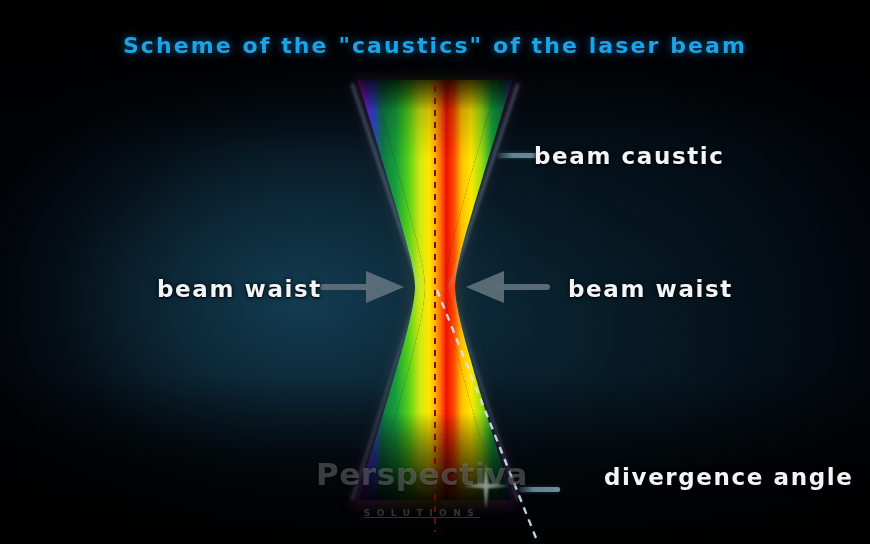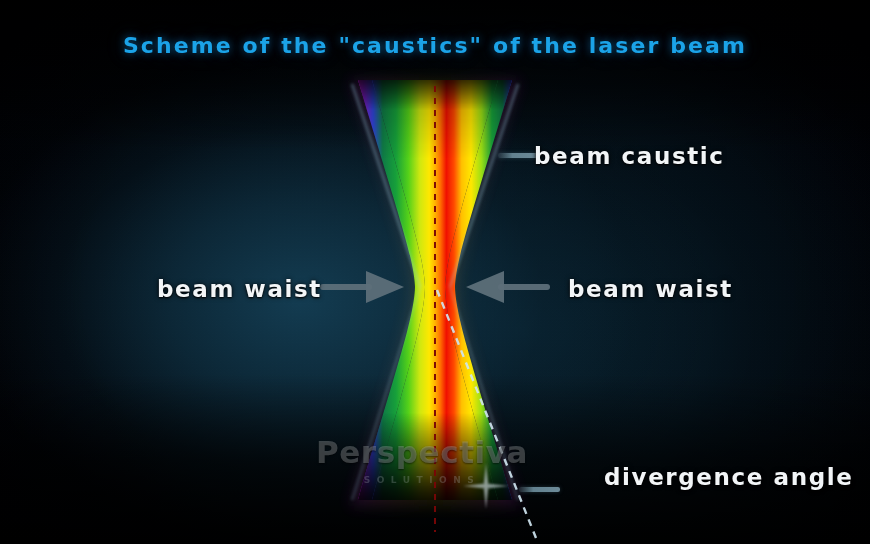--- a/index.html
+++ b/index.html
@@ -128,40 +128,41 @@
     background: linear-gradient(90deg, rgba(96,124,138,0.25) 0%, #62818f 35%, #6d8b99 100%);
     box-shadow: 0 0 4px rgba(90,130,150,0.35);
   }
   .leader-caustic    { left: 498px; top: 153px; width: 41px; }
   .leader-divergence { left: 519px; top: 487px; width: 41px; }
 
   
   .watermark {
     position: absolute;
     left: 307px;
-    top: 437px;
+    top: 459px;
     width: 230px;
     text-align: center;
     pointer-events: none;
   }
   .wm-main {
     font-size: 31px;
     font-weight: bold;
     letter-spacing: 0.6px;
     color: rgba(188,196,200,0.30);
     text-shadow: 0 1px 2px rgba(0,0,0,0.5);
     line-height: 1;
   }
   .wm-sub {
-    margin-top: 8px;
+    margin-top: 19px;
     font-size: 9px;
     font-weight: bold;
     letter-spacing: 6.5px;
     color: rgba(176,184,188,0.26);
     line-height: 1;
+    text-decoration: underline;
   }
   .wm-star {
     position: absolute;
     left: 462px;
     top: 462px;
     width: 48px;
     height: 48px;
   }
 </style>
 </head>

